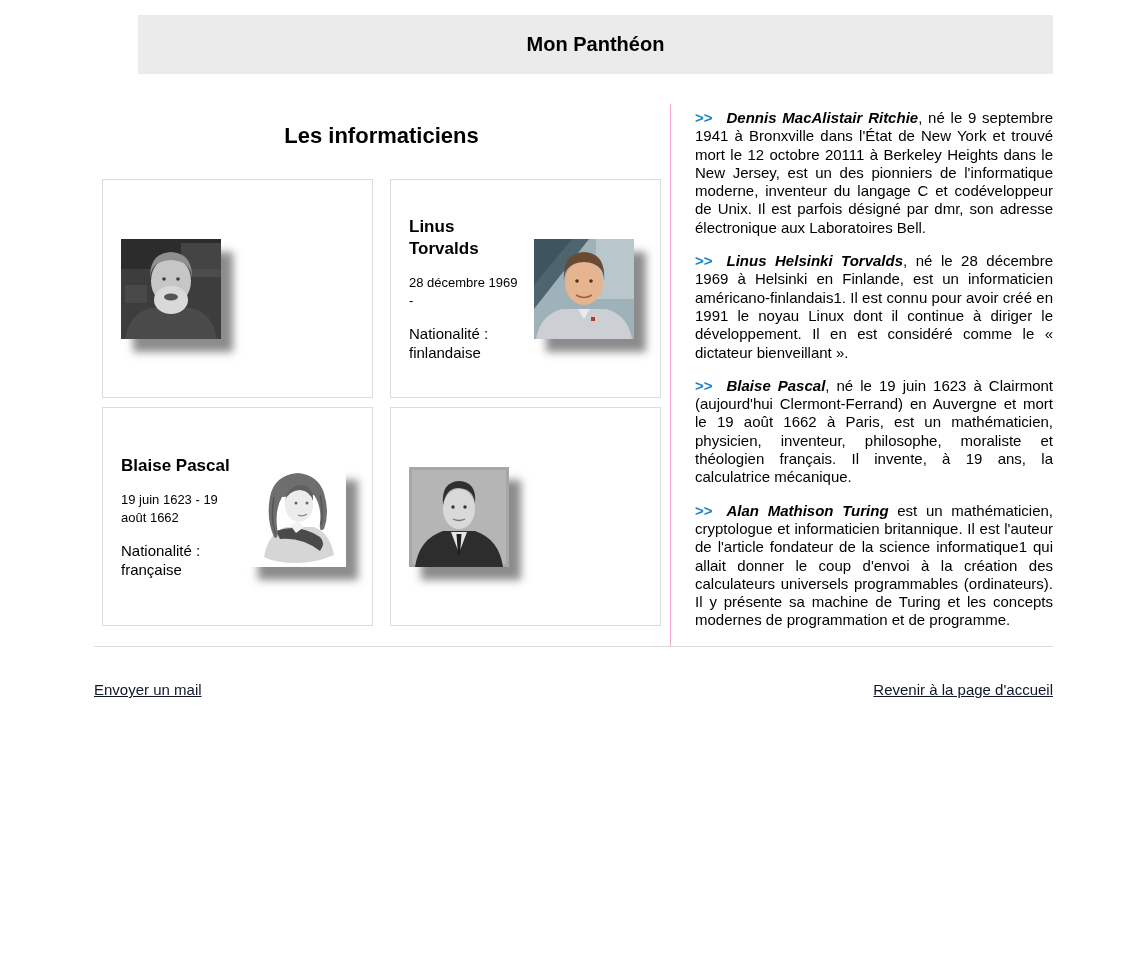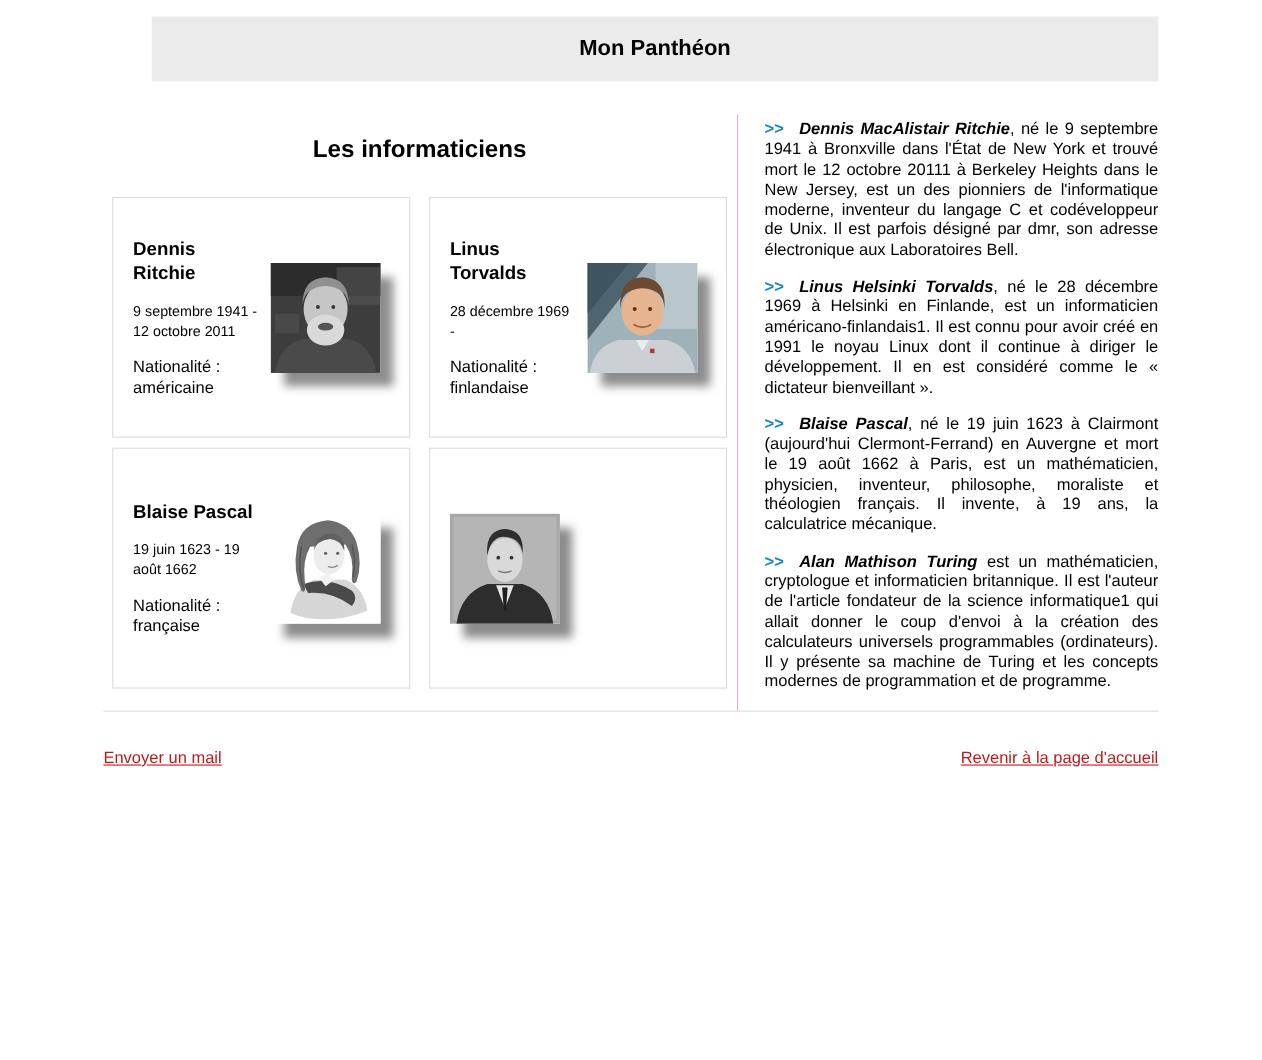--- a/index.html
+++ b/index.html
@@ -41,46 +41,41 @@
   aside.bios { flex: 1 1 auto; padding: 5px 0 16px 24px; }
   .bio { margin: 0 0 15px; font-size: 15px; line-height: 18.3px;
     text-align: justify; }
   .bio:last-child { margin-bottom: 0; }
   .marker { color: #1a82c6; font-weight: bold; margin-right: 14px; }
   .pname { font-weight: bold; font-style: italic; }
 
   
   footer { display: flex; justify-content: space-between;
     margin-top: 34px; padding-bottom: 170px; }
-  footer a { color: #b91c1c; font-size: 15px; text-decoration: underline;
+  footer a { color: #0f172a; font-size: 15px; text-decoration: underline;
     cursor: pointer; }
 </style>
 </head>
 <body>
 
 <div class="container">
 
   <header class="banner">
     <h1>Mon Panthéon</h1>
   </header>
 
 
   <main>
 
     <section class="people">
       <h2>Les informaticiens</h2>
 
       <div class="cards">
 
         <div class="card">
-          <div class="card-info">
-            <h3>Dennis Ritchie</h3>
-            <p class="dates">9 septembre 1941 - 12 octobre 2011</p>
-            <p class="nationality">Nationalité : américaine</p>
-          </div>
           <div class="photo-wrap">
             <svg viewBox="0 0 100 100" aria-hidden="true">
               <rect width="100" height="100" fill="#3d3d3d"></rect>
               <rect width="100" height="30" fill="#2c2c2c"></rect>
               <rect x="60" y="4" width="40" height="34" fill="#5a5a5a" opacity="0.55"></rect>
               <rect x="4" y="46" width="22" height="18" fill="#525252" opacity="0.6"></rect>
               <path d="M4,100 Q8,74 30,69 L70,69 Q92,74 96,100 Z" fill="#4a4a4a"></path>
               <ellipse cx="50" cy="42" rx="20" ry="24" fill="#c6c6c6"></ellipse>
               <path d="M29,38 Q29,14 50,13 Q71,14 71,38 Q69,22 50,21 Q31,22 29,38 Z" fill="#8f8f8f"></path>
               <ellipse cx="50" cy="61" rx="17" ry="14" fill="#d9d9d9"></ellipse>

